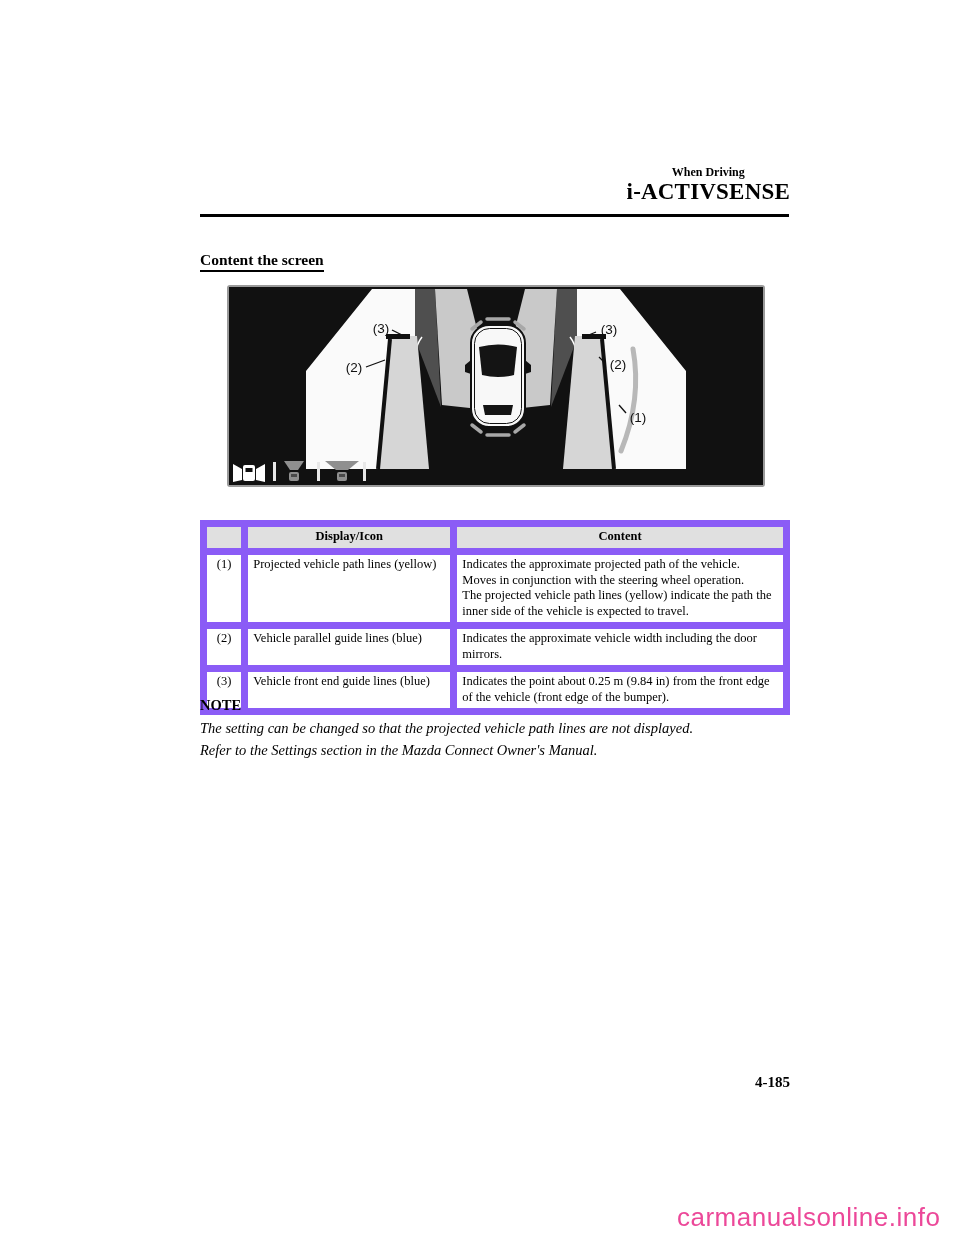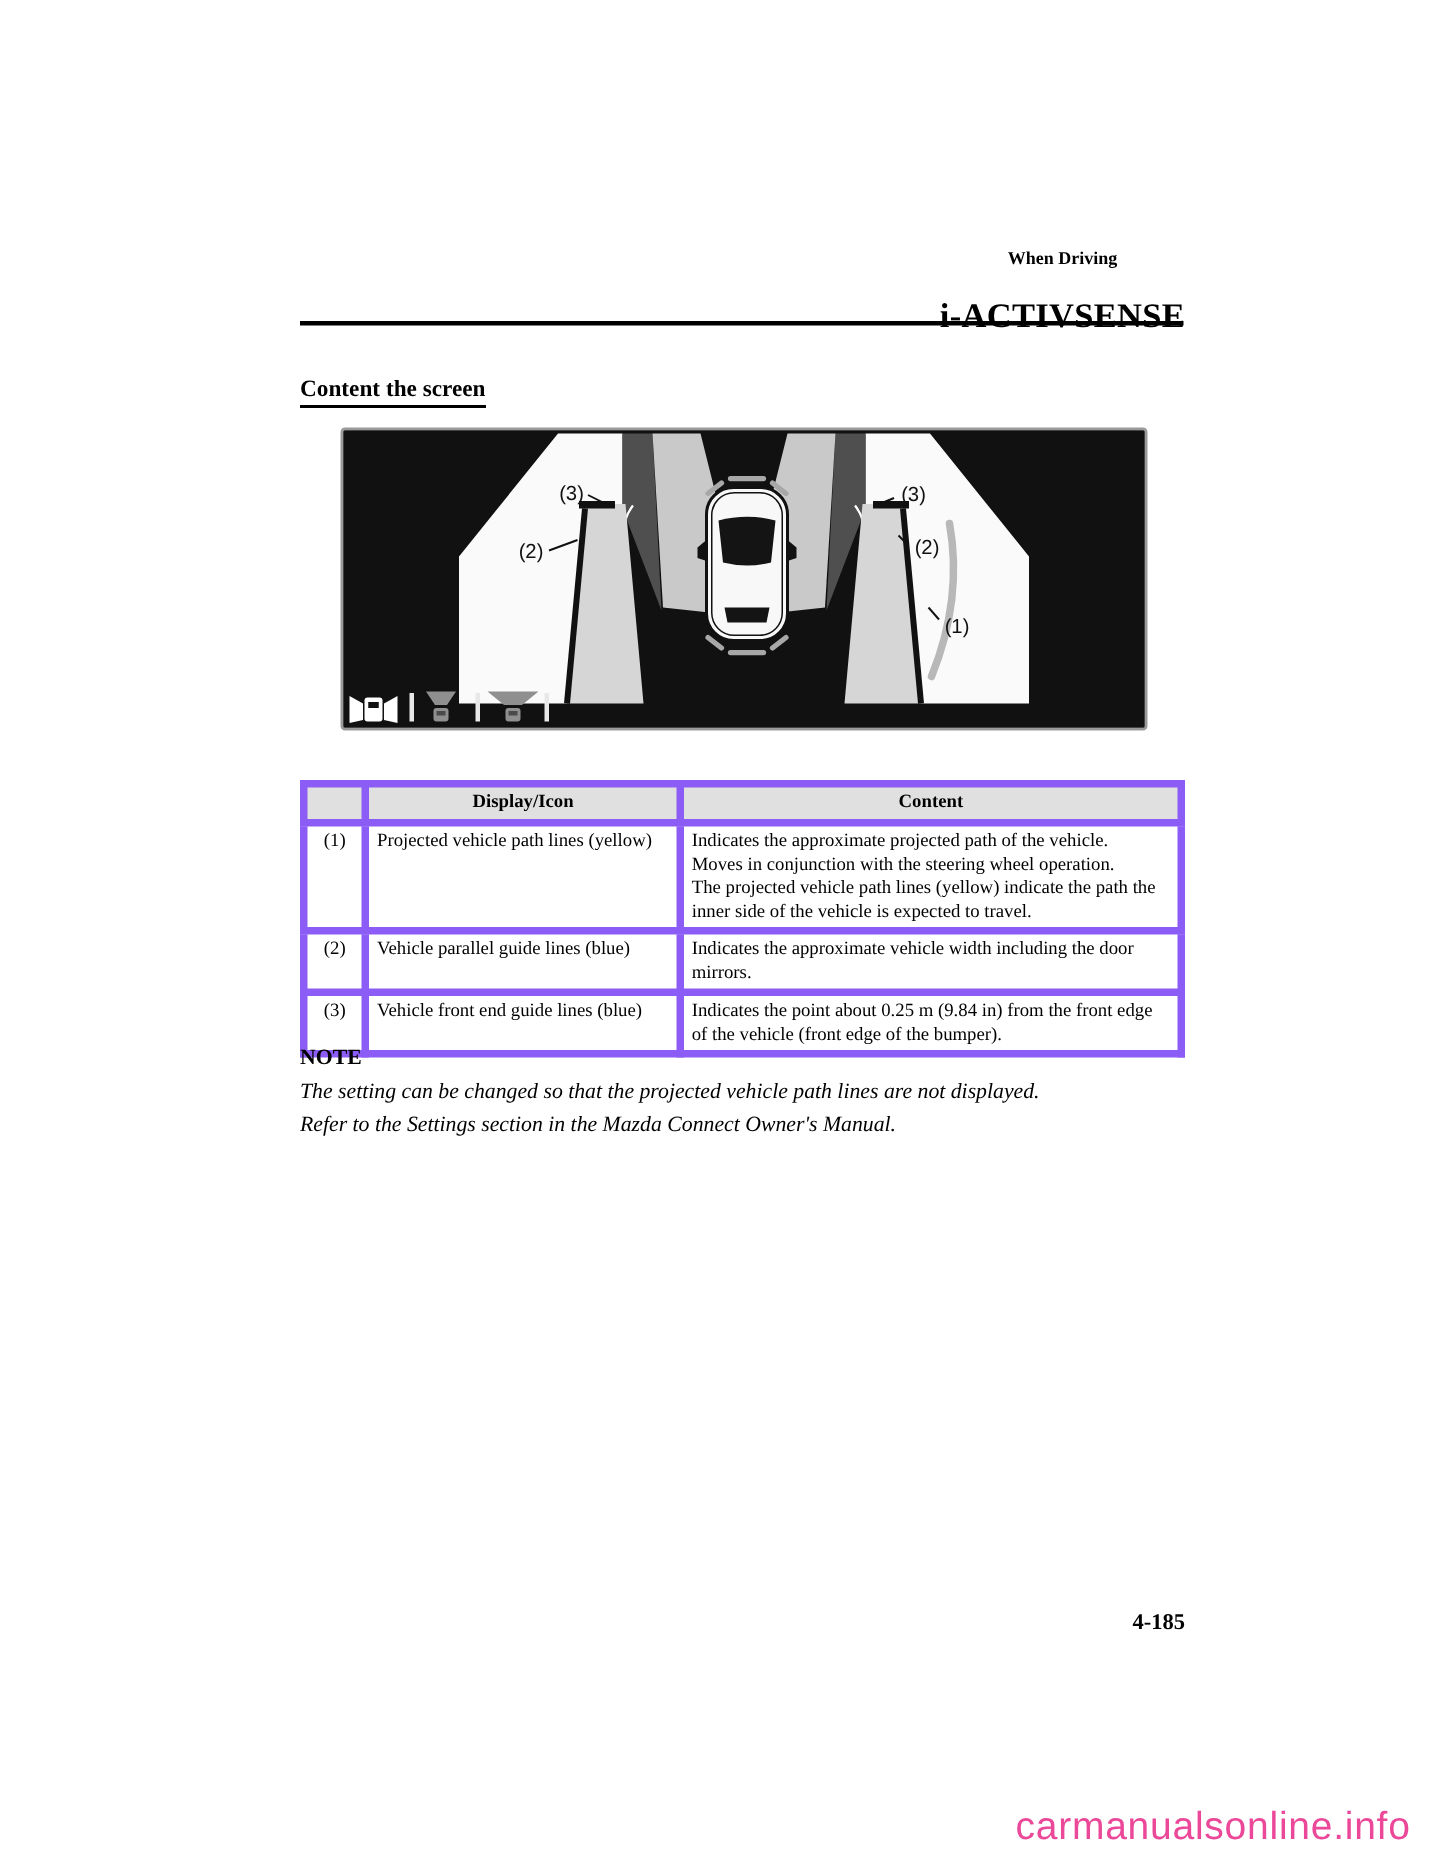--- a/index.html
+++ b/index.html
@@ -2,37 +2,37 @@
 <html><head>
 <meta charset="utf-8">
 <style>
   html,body{margin:0;padding:0;background:#fff;}
   .page{position:relative;width:960px;height:1245px;background:#ffffff;overflow:hidden;
         font-family:"Liberation Serif",serif;color:#000;}
 
   
   .hdr{position:absolute;top:166px;right:170px;text-align:center;line-height:1.1;}
   .hdr-section{font-size:12px;font-weight:bold;}
-  .hdr-title{font-size:23px;font-weight:bold;letter-spacing:0.2px;margin-top:19px;}
+  .hdr-title{font-size:23px;font-weight:bold;letter-spacing:0.2px;margin-top:0;}
   .hdr-rule{position:absolute;top:214px;left:200px;width:589px;height:3px;background:#000;}
 
   
   .sec-heading{position:absolute;top:251px;left:200px;font-size:15.5px;font-weight:bold;
                border-bottom:2px solid #000;padding-bottom:1px;}
 
   
   .screen{position:absolute;top:285px;left:227px;width:534px;height:198px;
           background:#111;border:2px solid #9a9a9a;border-radius:3px;}
   .screen svg{display:block;width:534px;height:198px;}
   .diag-label{font-family:"Liberation Sans",sans-serif;font-size:13.5px;fill:#111;}
 
   
   table.spec{position:absolute;top:520px;left:200px;border-collapse:collapse;
              width:590px;font-size:12.5px;table-layout:fixed;}
-  table.spec td,table.spec th{border:5px solid #8b5cf6;vertical-align:top;
+  table.spec td,table.spec th{border:7px solid #8b5cf6;vertical-align:top;
              padding:2px 5px 3px 5px;line-height:15.5px;}
   table.spec th{background:#e0e0e0;text-align:center;font-weight:bold;height:17px;
              padding:2px 4px;}
   td.cnum{text-align:center;}
   .col-num{width:41px;}
   .col-icon{width:208px;}
   .col-content{width:331px;}
 
   
   .note{position:absolute;top:697px;left:200px;width:592px;}

